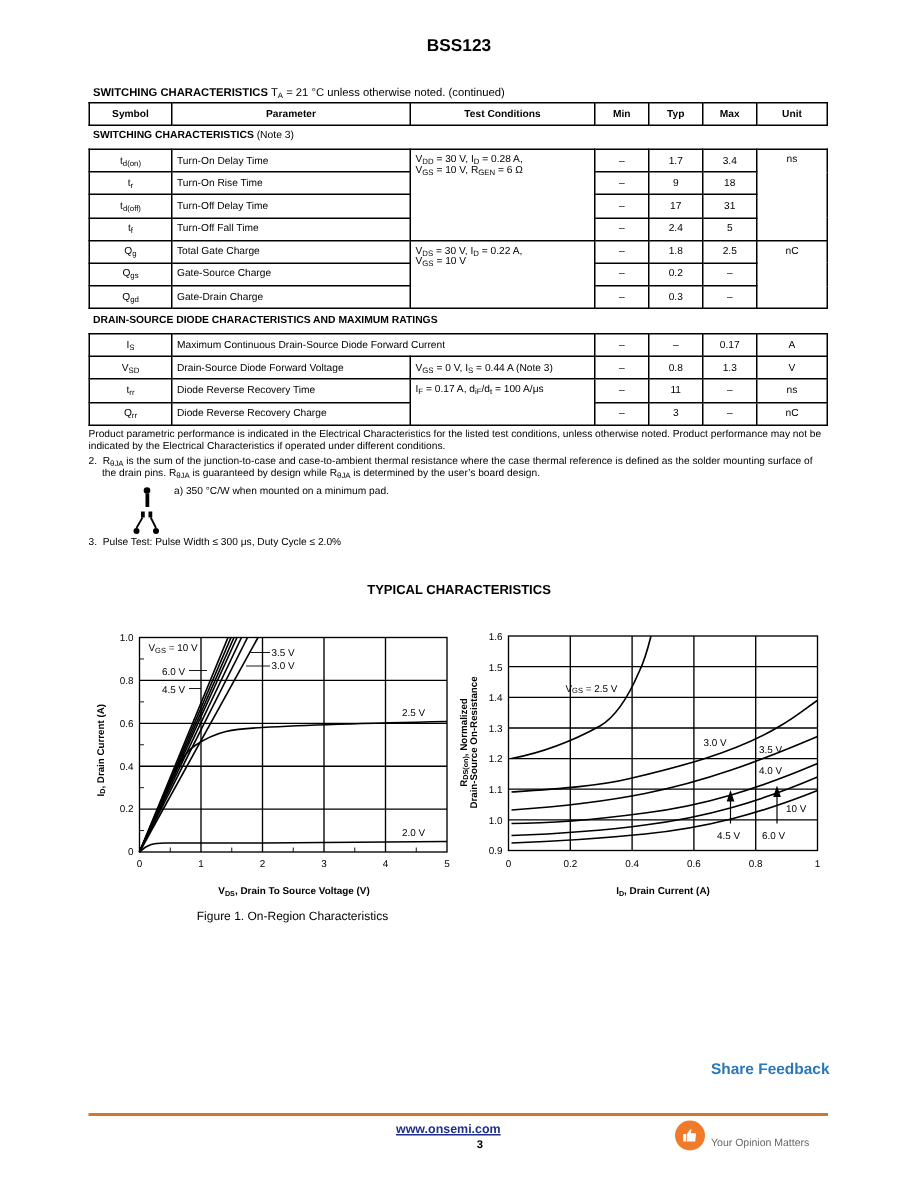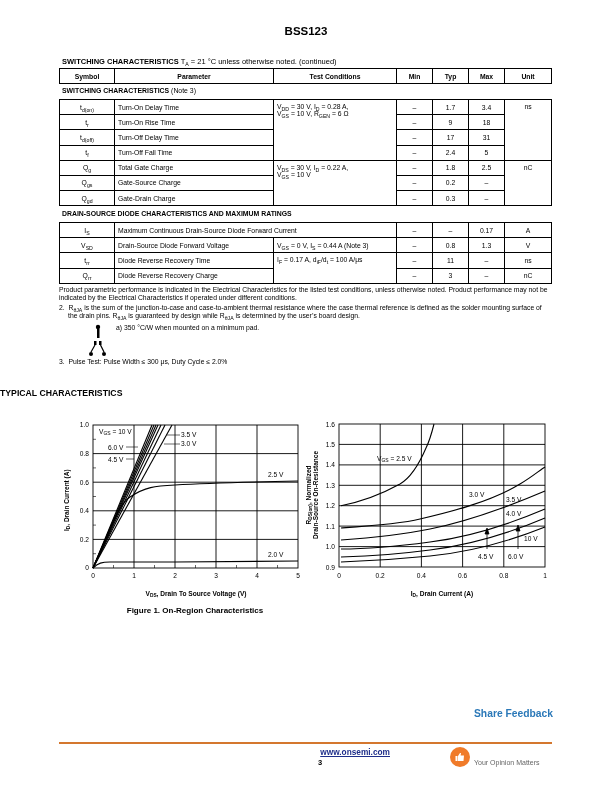--- a/index.html
+++ b/index.html
@@ -10,24 +10,24 @@
   .ec-head b{font-size:7.5px;}
   sub{font-size:5.2px;vertical-align:-1.5px;line-height:0;}
   table.t{position:absolute;left:59px;border-collapse:collapse;font-size:6.8px;table-layout:fixed;}
   table.t td, table.t th{border:0.8px solid #000;padding:0 3px;height:14.2px;line-height:1.05;vertical-align:middle;}
   table.t th{font-weight:bold;text-align:center;}
   td.c{text-align:center;}
   td.tc{vertical-align:top !important;padding-top:3px !important;}
   .sect{left:62px;font-size:6.9px;}
   .sect b{font-weight:bold;}
   .note{left:59px;width:494px;font-size:6.8px;line-height:8.4px;}
-  .typ{left:0;width:612px;top:388px;font-weight:bold;font-size:8.7px;}
-  .caption{font-weight:bold;font-size:8px;text-align:center;line-height:11px;}
+  .typ{left:0;width:612px;top:388px;text-align:center;font-weight:bold;font-size:8.7px;}
+  .caption{font-weight:normal;font-size:8px;text-align:center;line-height:11px;}
   .footer-line{left:59px;top:742px;width:493px;height:2px;background:#d4772e;}
-  .link{left:250px;width:140px;top:747px;text-align:right;font-weight:bold;font-size:8.3px;color:#1e2e8a;text-decoration:underline;}
+  .link{left:264px;width:140px;top:747px;text-align:left;font-weight:bold;font-size:8.3px;color:#1e2e8a;text-decoration:underline;}
   .pg{left:250px;width:140px;top:758px;text-align:center;font-weight:bold;font-size:7.5px;}
   .fb-icon{left:450px;top:747px;width:20px;height:20px;border-radius:50%;background:#f07b2a;}
   .fb-title{left:474px;top:708px;font-weight:bold;font-size:10.3px;color:#2a78b8;}
   .fb-sub{left:474px;top:759px;font-size:7px;color:#666;}
   svg text{font-family:"Liberation Sans",sans-serif;}
 </style>
 </head>
 <body>
 
 <div class="abs title">BSS123</div>

